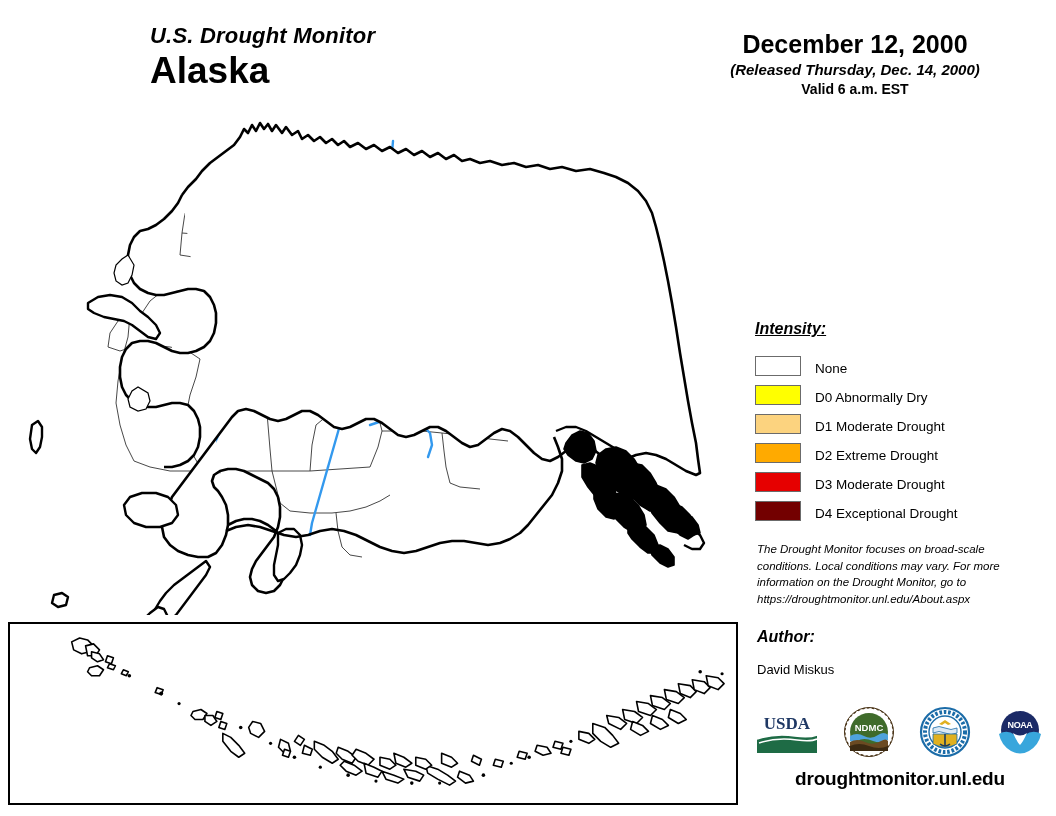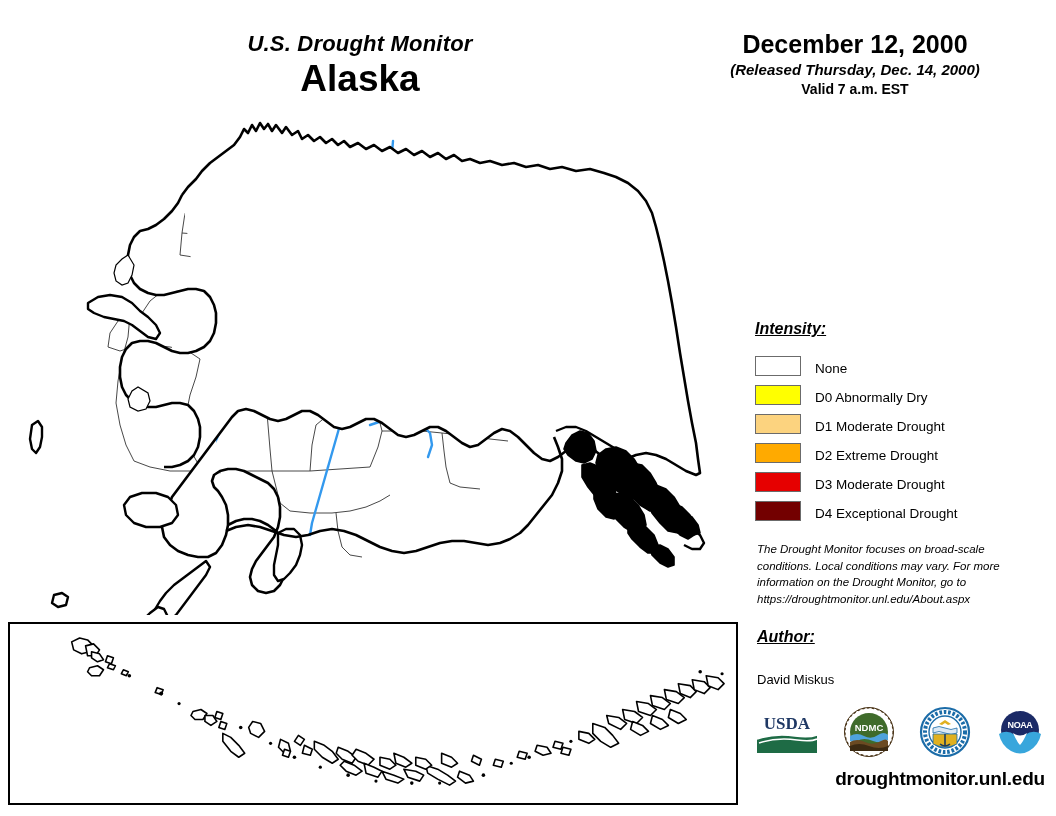--- a/index.html
+++ b/index.html
@@ -13,23 +13,22 @@
     position: relative;
     overflow: hidden;
     font-family: "Liberation Sans", sans-serif;
     color: #000000;
   }
 
   
   #title-block {
     position: absolute;
     left: 150px;
-    top: 32px;
+    top: 24px;
     width: 420px;
-    text-align: center;
   }
   #dm-title {
     font-size: 22px;
     font-weight: bold;
     font-style: italic;
     letter-spacing: 0.2px;
     line-height: 1.1;
   }
   #region-title {
     font-size: 37px;
@@ -130,22 +129,21 @@
   #author-block {
     position: absolute;
     left: 757px;
     top: 628px;
     width: 285px;
   }
   #author-heading {
     font-size: 16px;
     font-weight: bold;
     font-style: italic;
-    text-decoration: underline;
-    margin-bottom: 24px;
+    margin-bottom: 14px;
   }
   .author-line {
     font-size: 13px;
     line-height: 1.5;
   }
 
   
   #logo-row {
     position: absolute;
     left: 755px;
@@ -156,38 +154,38 @@
     align-items: center;
     justify-content: space-between;
   }
   .logo { flex: 0 0 auto; }
 
   #site-url {
     position: absolute;
     left: 755px;
     top: 768px;
     width: 290px;
-    text-align: right;
+    text-align: center;
     font-size: 19px;
     font-weight: bold;
     letter-spacing: -0.2px;
   }
 </style>
 </head>
 <body>
 
 <div id="title-block">
   <div id="dm-title">U.S. Drought Monitor</div>
   <div id="region-title">Alaska</div>
 </div>
 
 <div id="date-block">
   <div id="date-main">December 12, 2000</div>
   <div id="date-released">(Released Thursday, Dec. 14, 2000)</div>
-  <div id="date-valid">Valid 7 a.m. EST</div>
+  <div id="date-valid">Valid 6 a.m. EST</div>
 </div>
 
 <div id="main-map">
 <svg class="map-svg" viewBox="0 0 730 500" preserveAspectRatio="xMidYMid meet">
 
   <g fill="none" stroke="#333333" stroke-width="0.9">
     <path d="M175,98 L196,96 L250,97 L300,99 L345,100 L390,96 L455,95 L470,82 L500,81"></path>
     <path d="M175,98 L172,118 L198,120 L250,121 L298,124 L345,126 L400,125 L450,122 L470,120 L500,118"></path>
     <path d="M172,118 L170,140 L183,142 L190,160 L186,175 L192,182 L205,181 L212,176 L215,160
              L232,158 L240,150 L255,152 L262,146 L290,147 L320,150 L355,152 L400,150 L440,148 L470,146"></path>

